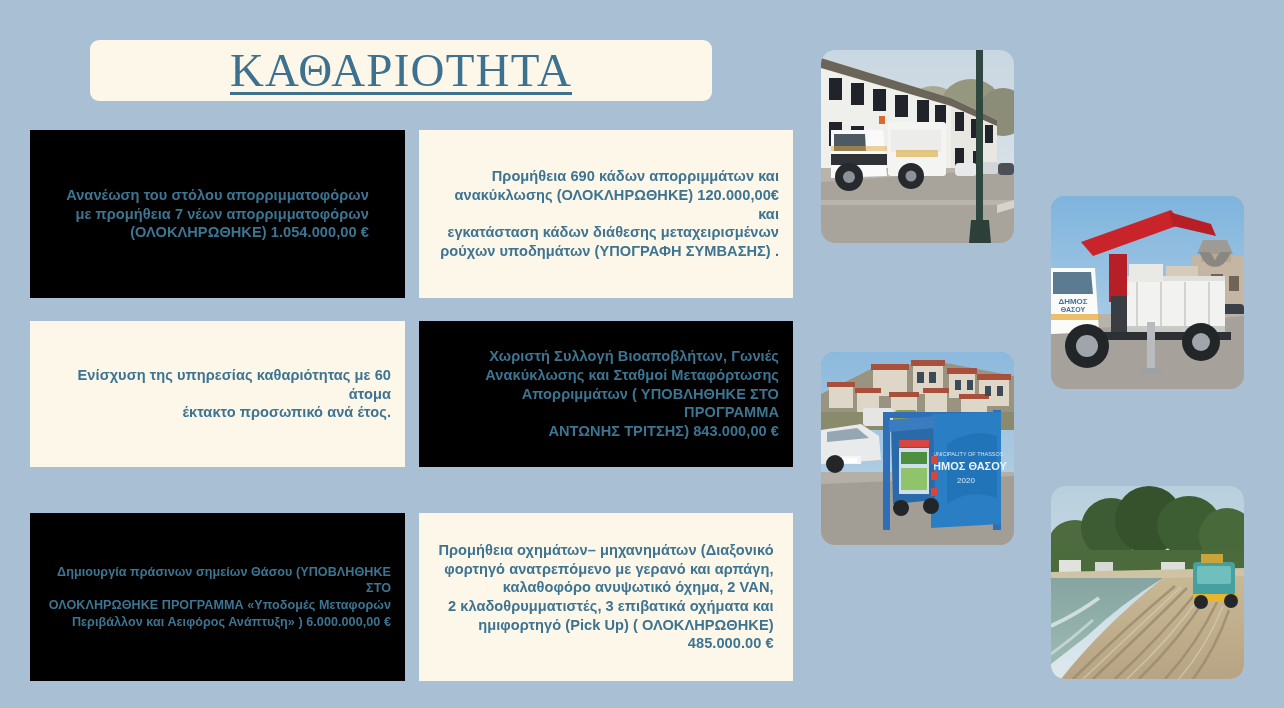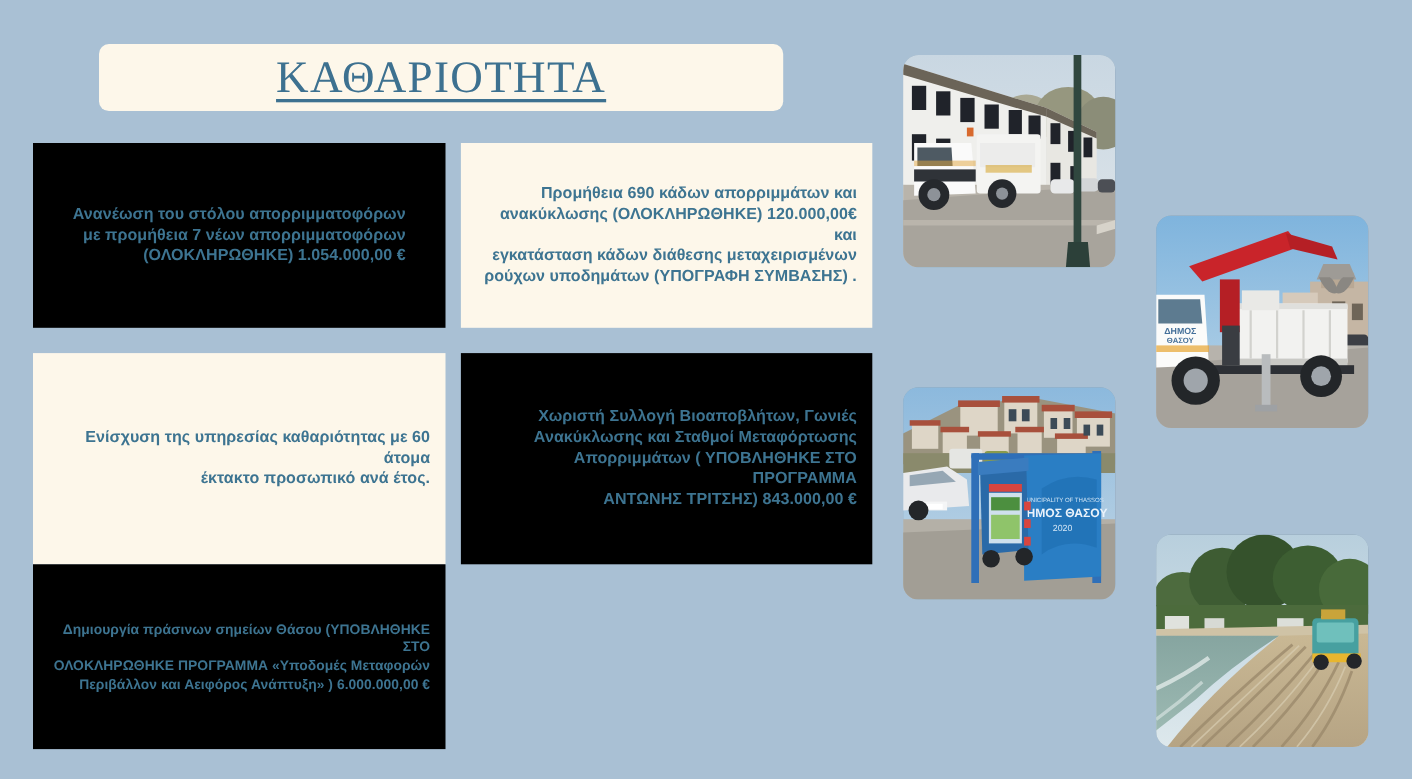--- a/index.html
+++ b/index.html
@@ -29,21 +29,21 @@
     width: 622px;
     height: 61px;
     background: #fdf7ea;
     border-radius: 9px;
     display: flex;
     align-items: center;
     justify-content: center;
   }
   .title-text {
     font-family: "Liberation Serif", "DejaVu Serif", serif;
-    font-size: 41px;
+    font-size: 47px;
     line-height: 1;
     color: #3d7190;
     letter-spacing: 1.2px;
     text-decoration: underline;
     text-underline-offset: 6px;
     text-decoration-thickness: 2.5px;
     white-space: nowrap;
   }
 
   
@@ -69,21 +69,21 @@
   }
   .card-text.small {
     font-size: 12.6px;
     line-height: 1.33;
   }
 
   
   .col-l { left: 30px;  width: 375px; }
   .col-r { left: 419px; width: 374px; }
   .row-1 { top: 130px; height: 168px; }
-  .row-2 { top: 321px; height: 192px; }
+  .row-2 { top: 321px; height: 146px; }
   .row-3 { top: 513px; height: 168px; }
 
   
   .photo {
     position: absolute;
     border-radius: 14px;
     overflow: hidden;
     background: #8fa6b8;
   }
   .photo svg { display: block; width: 100%; height: 100%; }
@@ -126,20 +126,28 @@
 Απορριμμάτων ( ΥΠΟΒΛΗΘΗΚΕ ΣΤΟ ΠΡΟΓΡΑΜΜΑ
 ΑΝΤΩΝΗΣ ΤΡΙΤΣΗΣ) 843.000,00 €</span>
   </div>
 
   <div class="card blue col-l row-3">
     <span class="card-text small">Δημιουργία πράσινων σημείων Θάσου (ΥΠΟΒΛΗΘΗΚΕ ΣΤΟ
 ΟΛΟΚΛΗΡΩΘΗΚΕ ΠΡΟΓΡΑΜΜΑ «Υποδομές Μεταφορών
 Περιβάλλον και Αειφόρος Ανάπτυξη» ) 6.000.000,00 €</span>
   </div>
 
+  <div class="card cream col-r row-3">
+    <span class="card-text">Προμήθεια οχημάτων– μηχανημάτων (Διαξονικό
+φορτηγό ανατρεπόμενο με γερανό και αρπάγη,
+καλαθοφόρο ανυψωτικό όχημα, 2 VAN,
+2 κλαδοθρυμματιστές, 3 επιβατικά οχήματα και
+ημιφορτηγό (Pick Up) ( ΟΛΟΚΛΗΡΩΘΗΚΕ)
+485.000.00 €</span>
+  </div>
 
   <div class="photo photo-1">
     <svg viewBox="0 0 193 193" preserveAspectRatio="none">
       <defs>
         <linearGradient id="sky1" x1="0" y1="0" x2="0" y2="1">
           <stop offset="0%" stop-color="#c9d7e2"></stop>
             <stop offset="100%" stop-color="#dfe6ea"></stop>
         </linearGradient>
       </defs>
       <rect width="193" height="193" fill="url(#sky1)"></rect>

